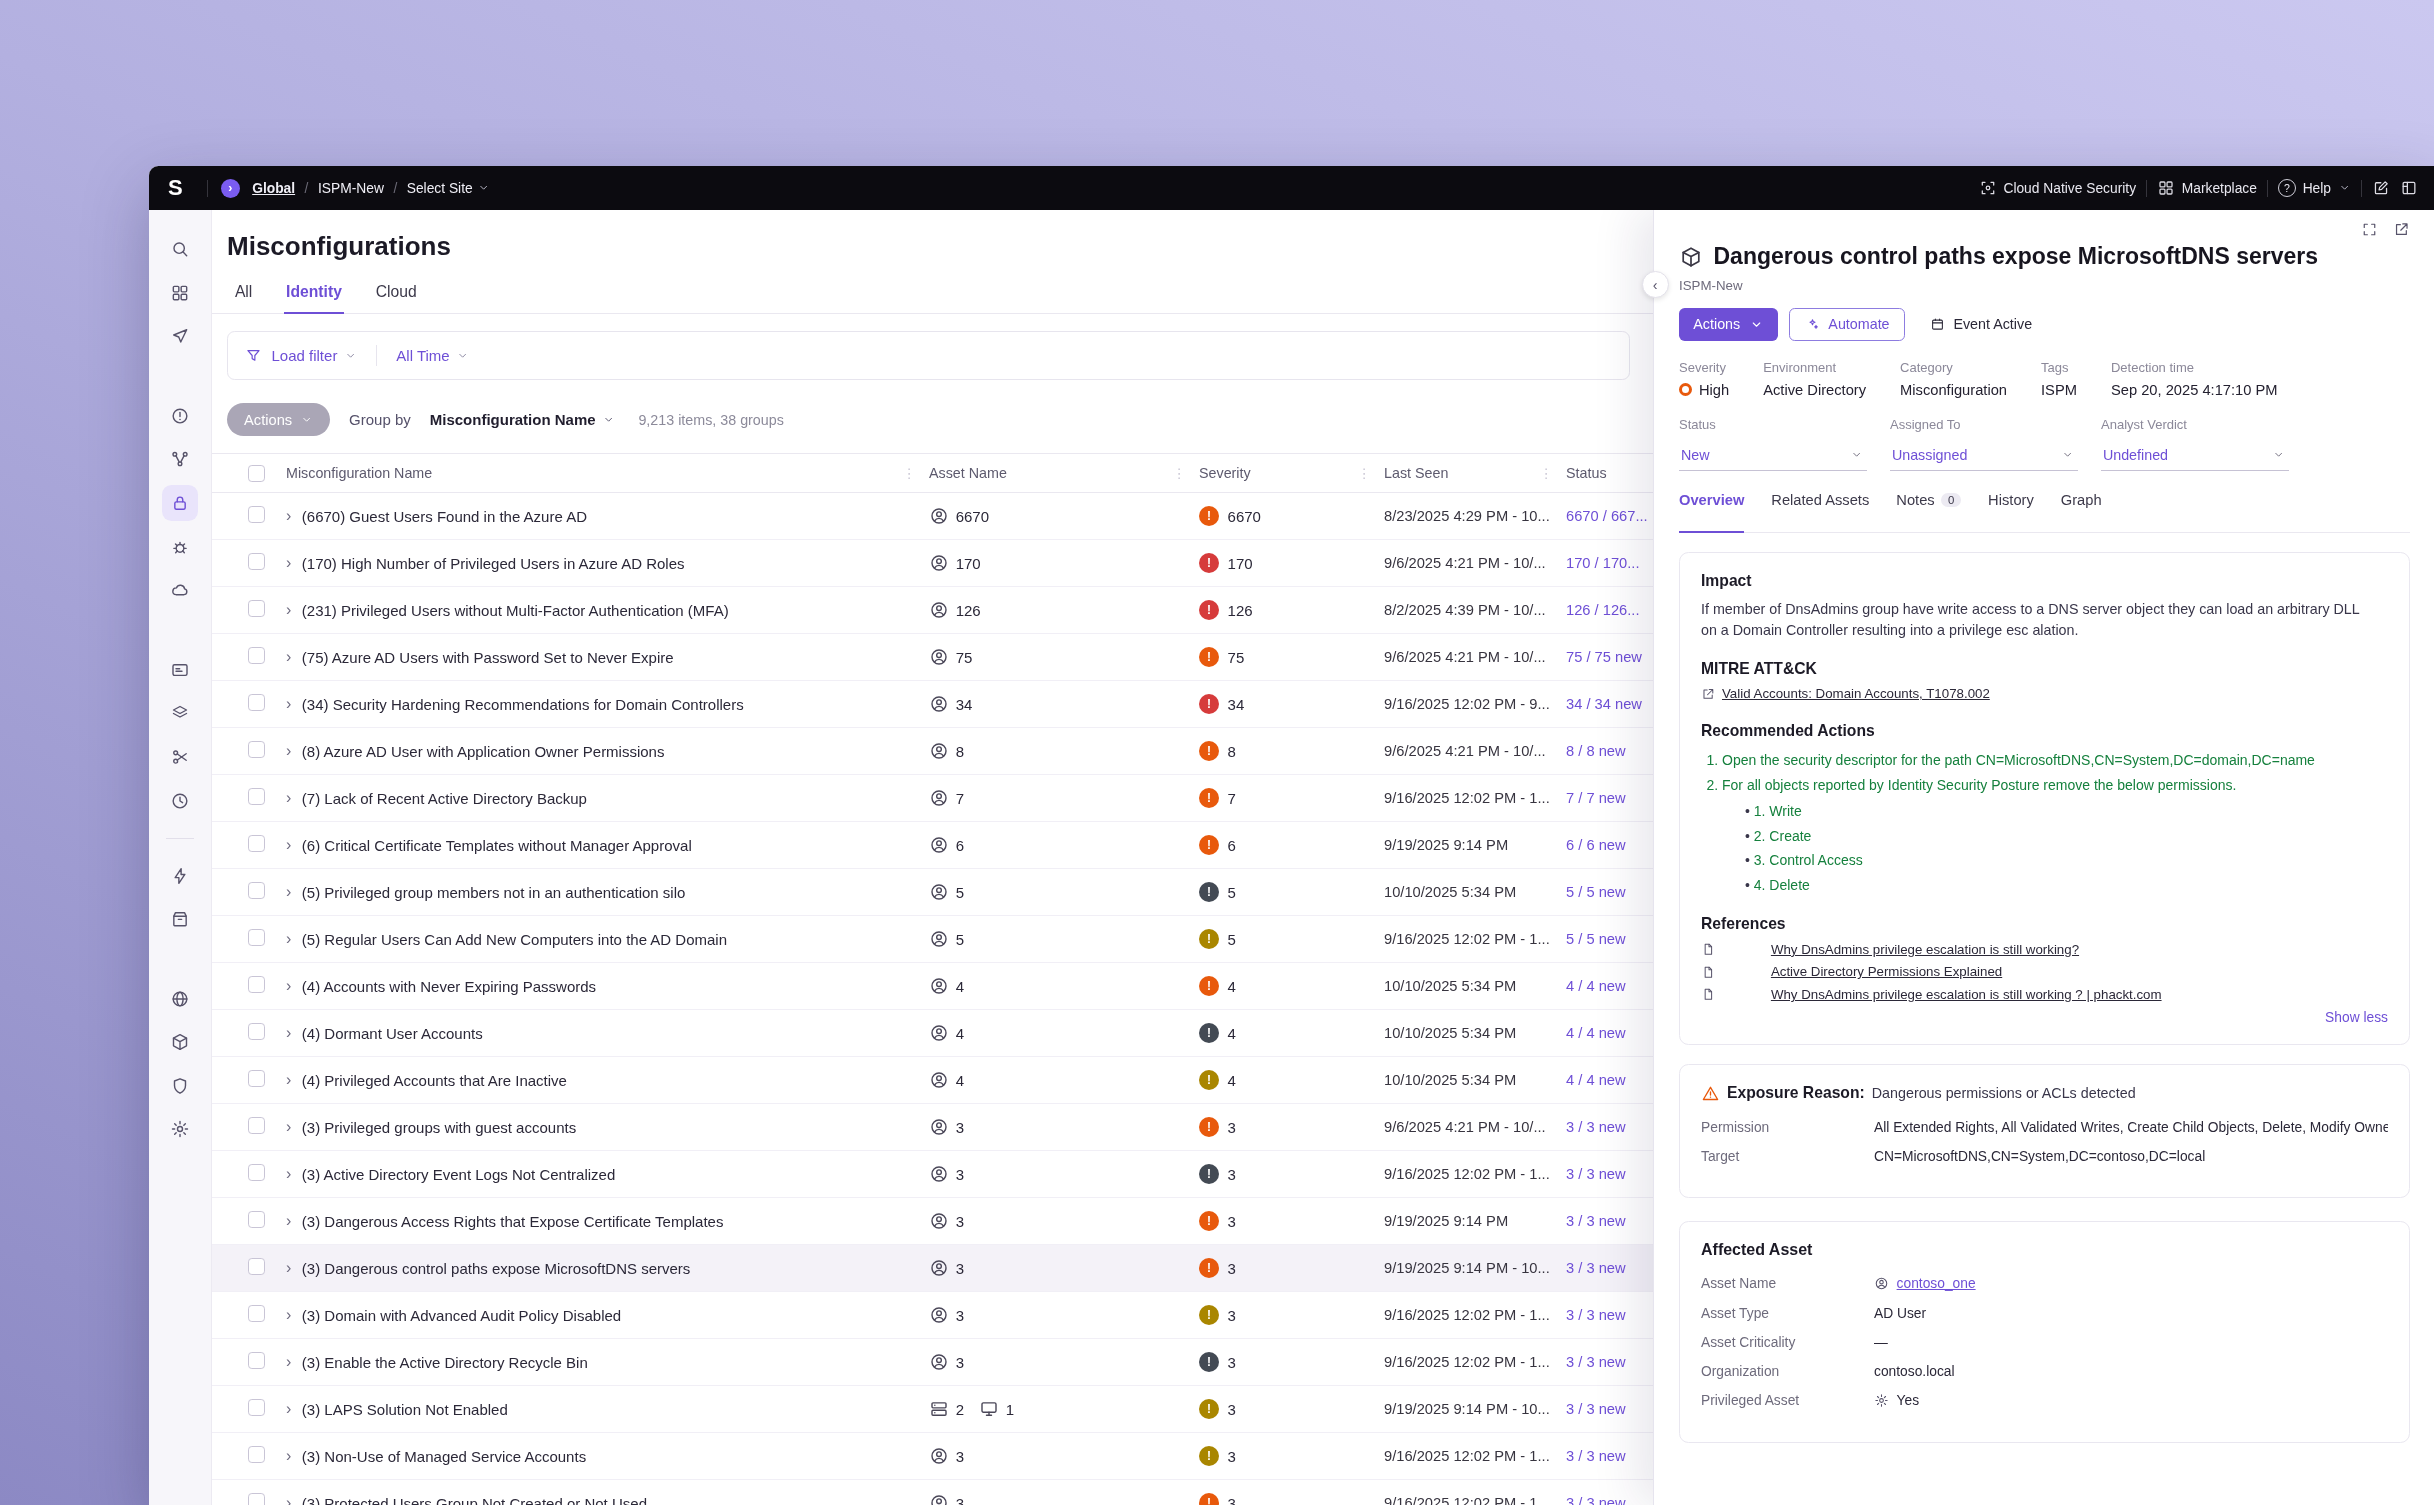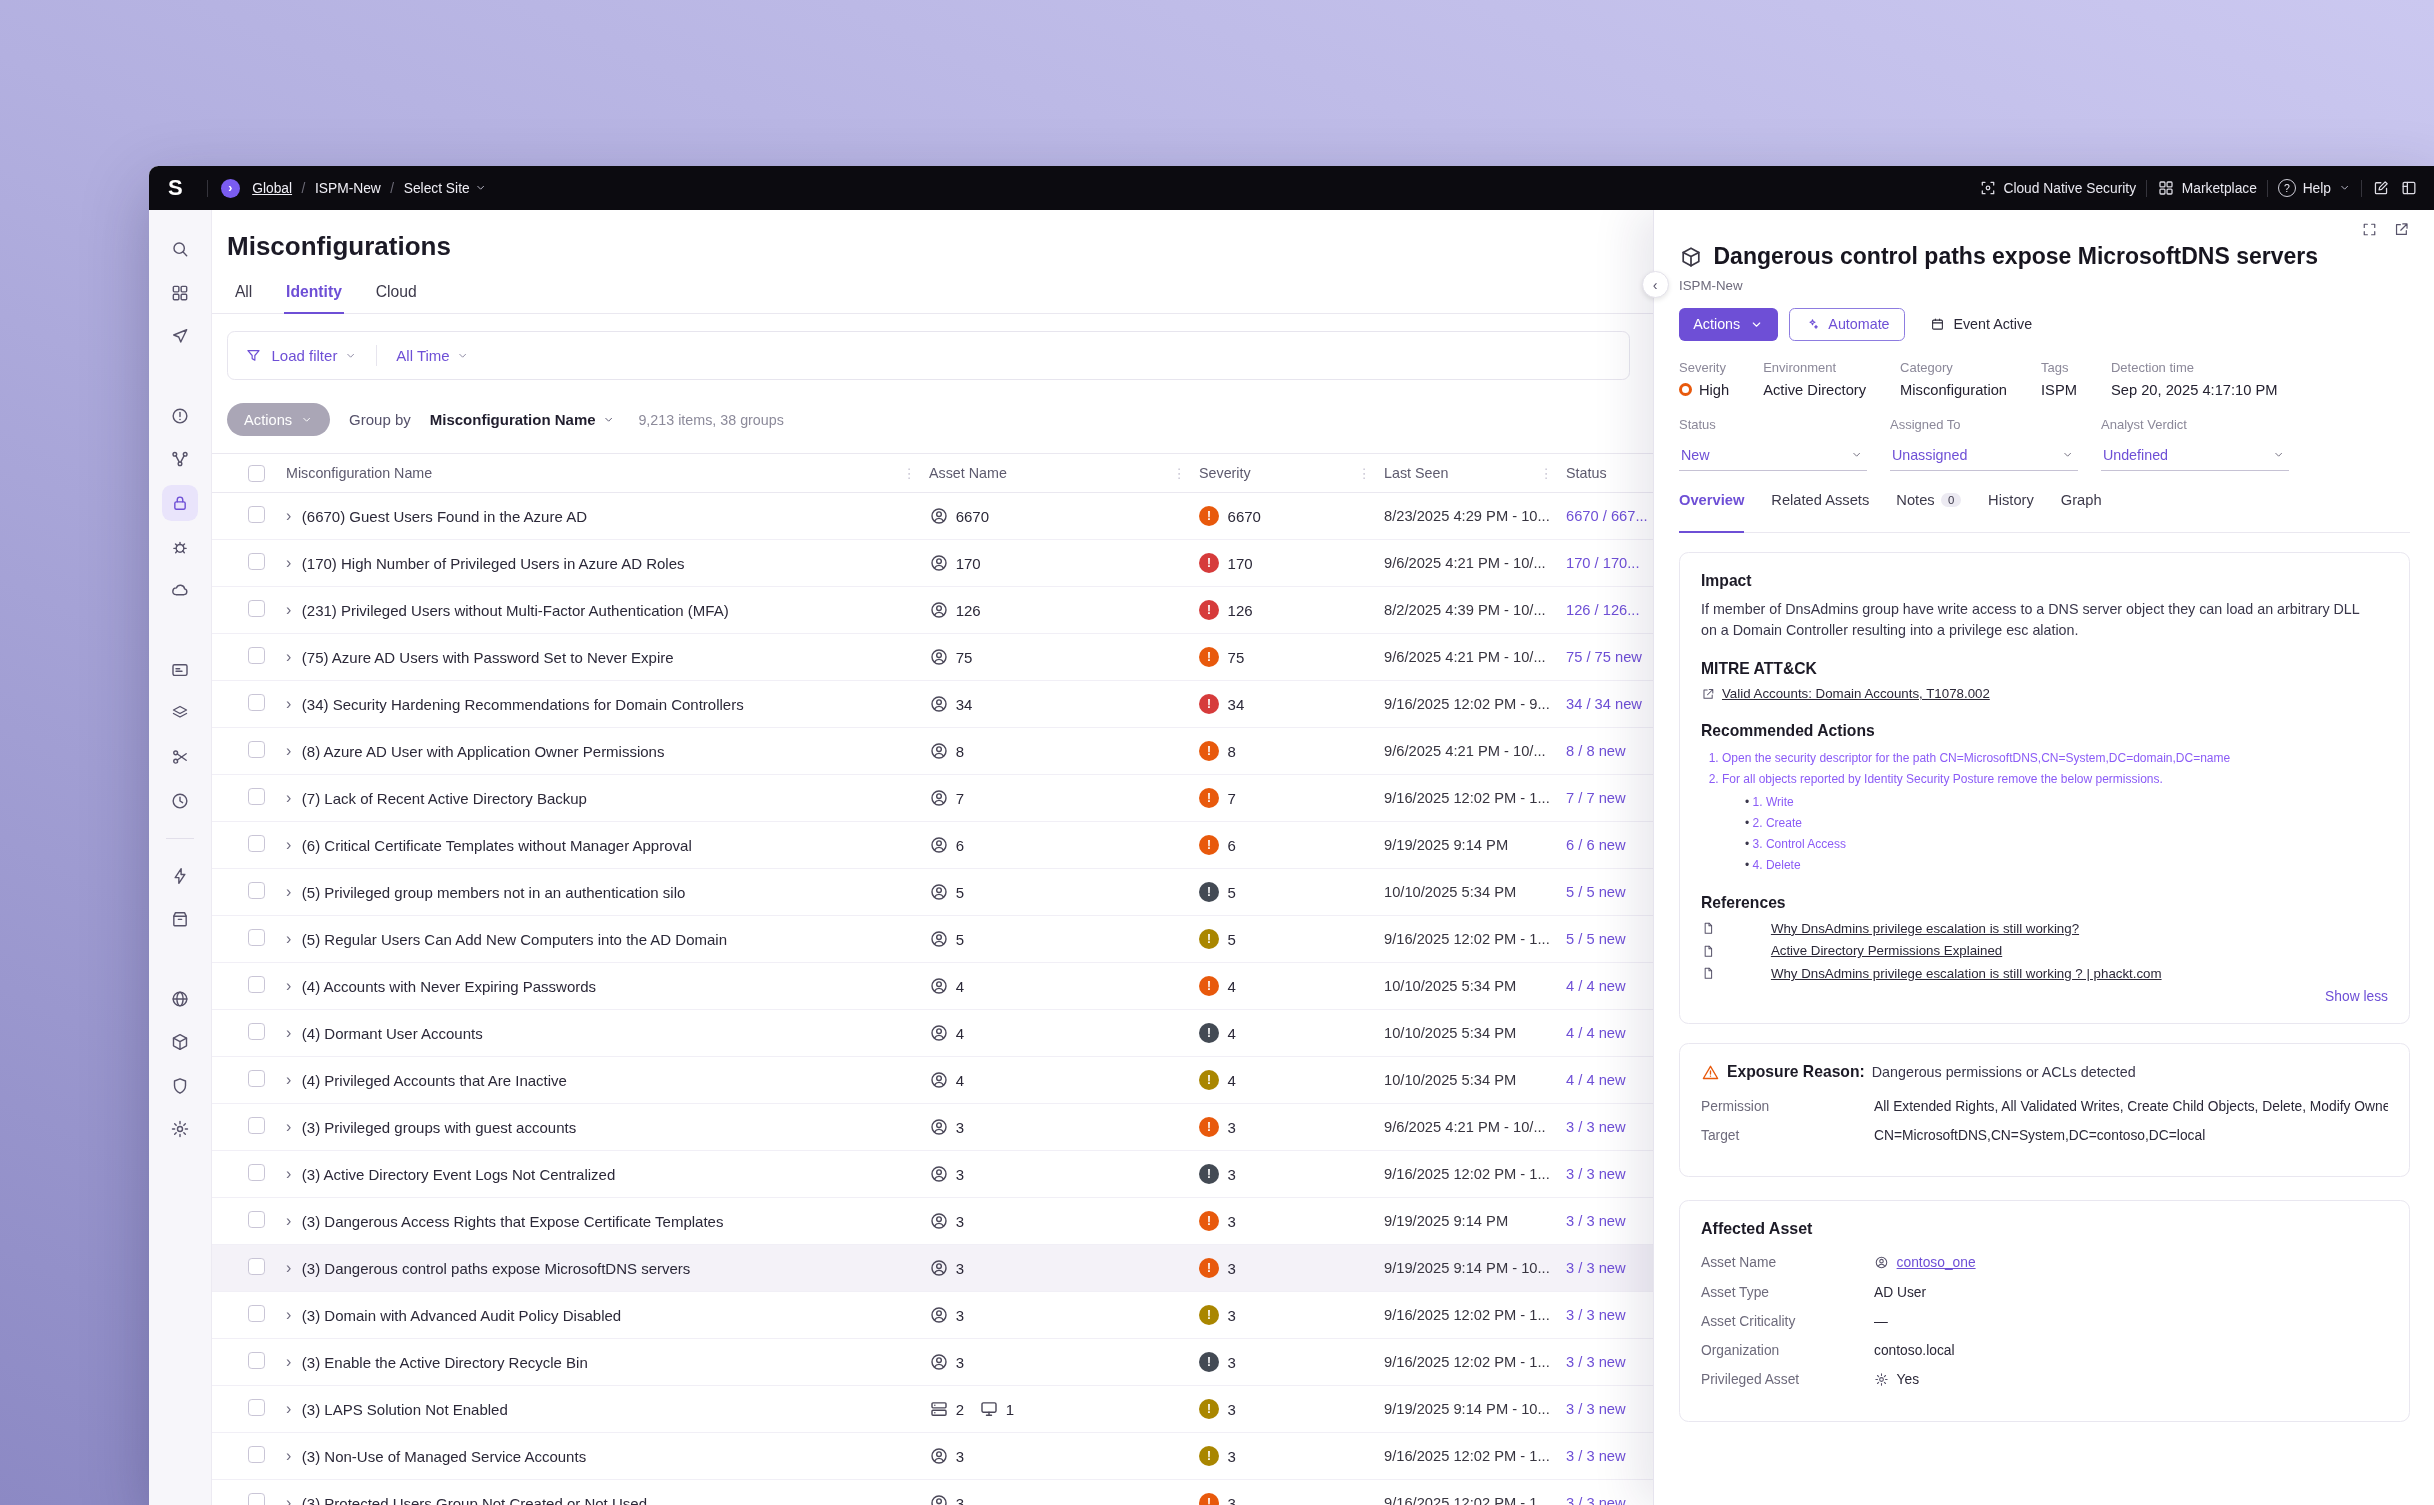--- a/index.html
+++ b/index.html
@@ -9,21 +9,21 @@
     border-top-left-radius:9.5px;overflow:hidden;box-shadow:0 23px 67px rgba(30,25,70,.28);}
   
   .topbar{position:absolute;top:0;left:0;right:0;height:44px;background:#0c0b10;display:flex;
     align-items:center;color:#e9e8f0;padding:0 17px 0 19px;box-sizing:border-box;gap:12.4px;z-index:20;}
   .logo{font-weight:800;font-size:22px;color:#fff;width:27px;letter-spacing:-1px;}
   .tb-div{width:1px;height:17px;background:#35343c;}
   .scope-dot{width:19px;height:19px;border-radius:50%;background:#7a5cf0;color:#fff;display:flex;
     align-items:center;justify-content:center;font-size:12.4px;font-weight:700;}
   .crumbs{display:flex;align-items:center;gap:9.5px;font-size:13.8px;}
   .crumb{color:#f0eff6;display:flex;align-items:center;gap:4.8px;}
-  .crumb.first{text-decoration:underline;font-weight:400;}
+  .crumb.first{text-decoration:underline;font-weight:700;}
   .crumb-sep{color:#6d6c78;}
   .tb-right{margin-left:auto;display:flex;align-items:center;gap:10px;font-size:13.8px;color:#e9e8f0;}
   .tb-link{display:flex;align-items:center;gap:6.7px;}
   .qmark{width:16px;height:16px;border:1.3px solid #cfced8;border-radius:50%;font-size:10.5px;
     display:flex;align-items:center;justify-content:center;}
   .tb-icbtn{width:18px;height:18px;color:#dddce4;}
   
   .sidebar{position:absolute;left:0;top:44px;width:63px;bottom:0;background:#f7f6fa;
     border-right:1px solid #eceaf2;display:flex;flex-direction:column;align-items:center;
     padding-top:21px;box-sizing:border-box;z-index:10;}
@@ -113,21 +113,21 @@
   .badge{background:#eceaf2;color:#3c394a;border-radius:9.5px;font-size:11.4px;padding:1px 6.7px;}
   .panel-scroll{padding:19px 25px 25px;overflow:hidden;}
   .card{border:1px solid #e9e7f0;border-radius:9.5px;padding:19px 21px;background:#fff;}
   .mt20{margin-top:19px;}.mt24{margin-top:23px;}
   .sec-title{font-size:15.7px;font-weight:700;color:#1c1a26;margin:0 0 8.6px;}
   .sec-title.mt{margin-top:18px;}
   .impact-text{font-size:14.3px;color:#39364a;line-height:1.5;margin:0;max-width:671px;}
   .mitre-chip{display:inline-flex;align-items:center;gap:6.7px;font-size:13.3px;color:#2b2838;}
   .mitre-chip .lbl{text-decoration:underline;}
   .ic-xs{width:14.3px;height:14.3px;display:inline-block;color:#57536a;flex:none;}
-  ol.steps{margin:3.8px 0 0;padding-left:21px;font-size:12px;color:#8b5cf6;line-height:1.75;}
+  ol.steps{margin:3.8px 0 0;padding-left:21px;font-size:14px;color:#15803d;line-height:1.75;}
   ul.substeps{list-style:none;margin:1.9px 0 0;padding-left:23px;}
   ul.substeps li::before{content:"•  ";color:#39364a;}
   .ref{display:flex;align-items:center;gap:7.6px;font-size:13.3px;color:#2b2838;margin-bottom:7.6px;}
   .ref .lbl{text-decoration:underline;margin-left:48px;}
   .show-less{text-align:right;color:#6e4fd6;font-size:13.8px;margin-top:5.7px;}
   .exp-head{display:flex;align-items:center;gap:7px;}
   .warn-ic{width:19px;height:19px;color:#E8590C;flex:none;}
   .exp-title{font-weight:700;font-size:15.7px;color:#1c1a26;}
   .exp-reason{font-size:14.3px;color:#39364a;}
   .fields{margin-top:17px;}

